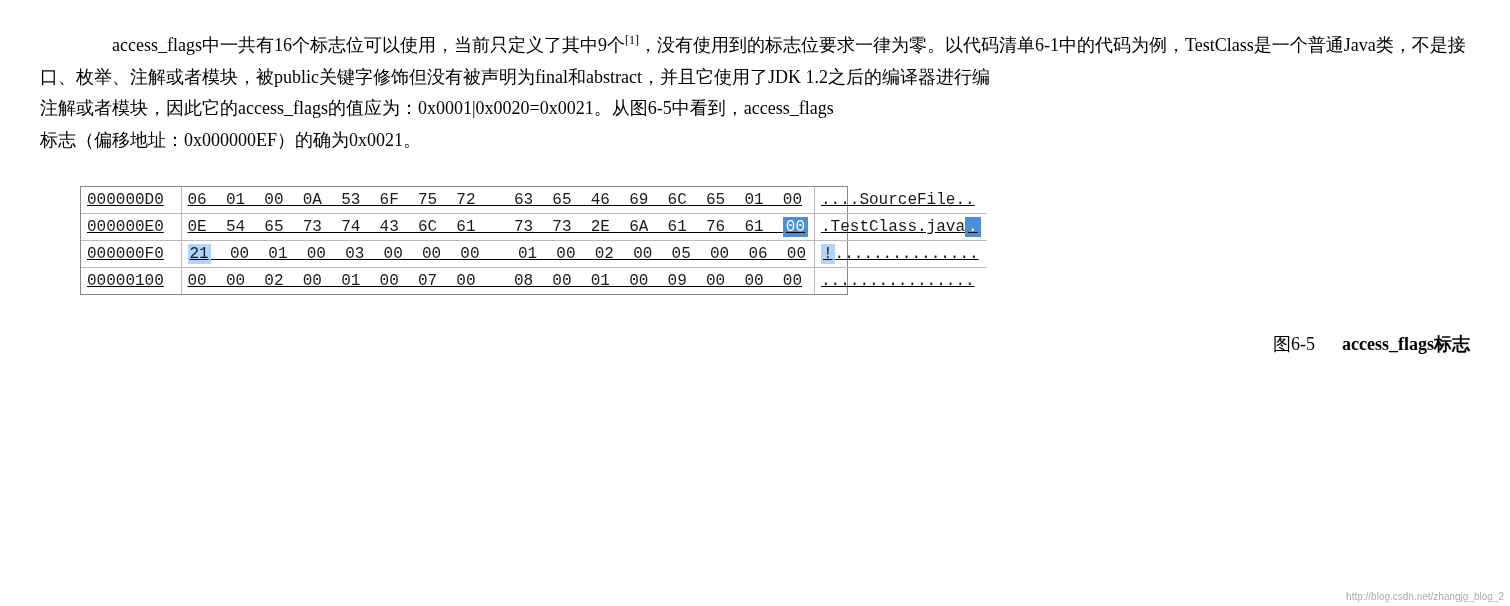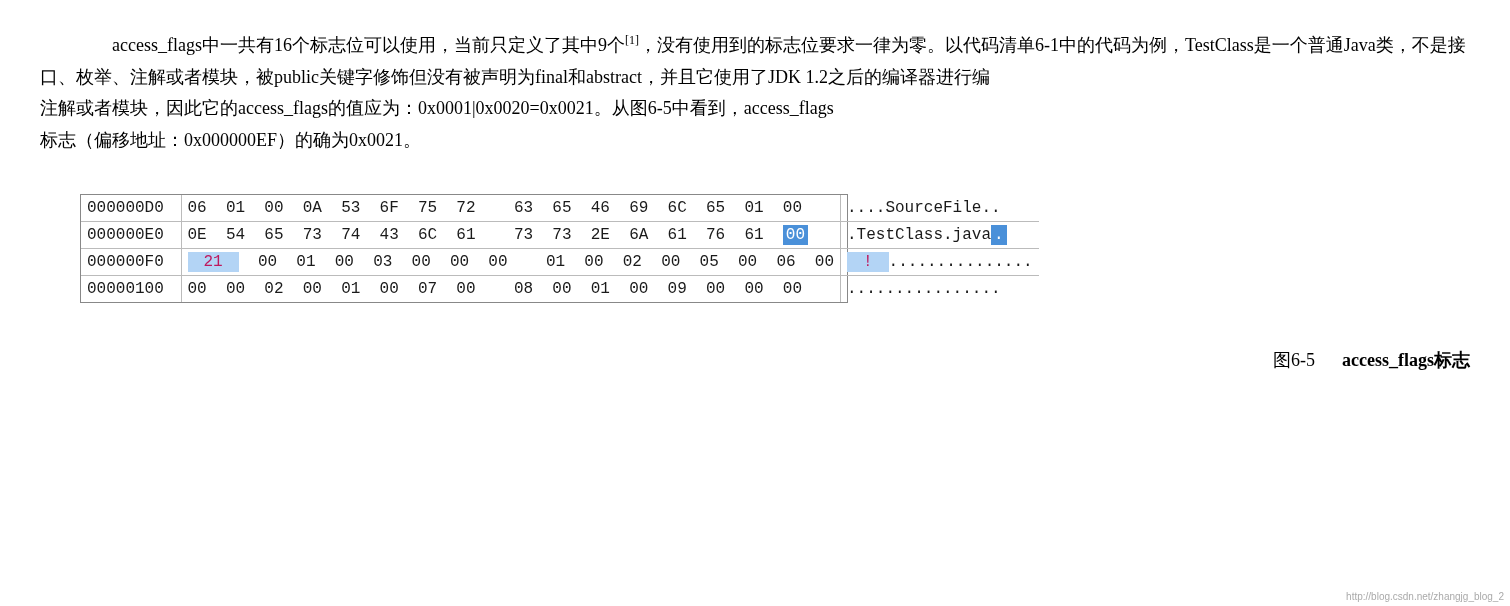--- a/index.html
+++ b/index.html
@@ -20,25 +20,26 @@
     }
     .main-text .no-indent {
       display: block;
       text-indent: 0;
     }
     sup {
       font-size: 12px;
       vertical-align: super;
     }
     .hex-table-container {
-      margin: 26px auto;
+      margin: 18px auto;
       border: 1px solid #888;
       display: inline-block;
       width: 768px;
       margin-left: 20px;
+      text-decoration: underline;
     }
     .hex-table {
       width: 100%;
       border-collapse: collapse;
       font-family: "Courier New", Courier, monospace;
       font-size: 16px;
     }
     .hex-table tr {
       border-bottom: 1px solid #bbb;
     }
@@ -65,22 +66,22 @@
       min-width: 160px;
     }
     .highlight-blue {
       background-color: #4a90d9;
       color: #fff;
       padding: 1px 3px;
       text-align: right;
     }
     .highlight-light-blue {
       background-color: #b3d4f5;
-      color: #be185d;
-      padding: 1px 16px;
+      color: #0f172a;
+      padding: 1px 2px;
     }
     .figure-caption {
       text-align: right;
       font-size: 18px;
       margin-top: 14px;
       font-family: "SimSun", "宋体", serif;
     }
     .figure-caption .caption-bold {
       font-weight: bold;
     }

